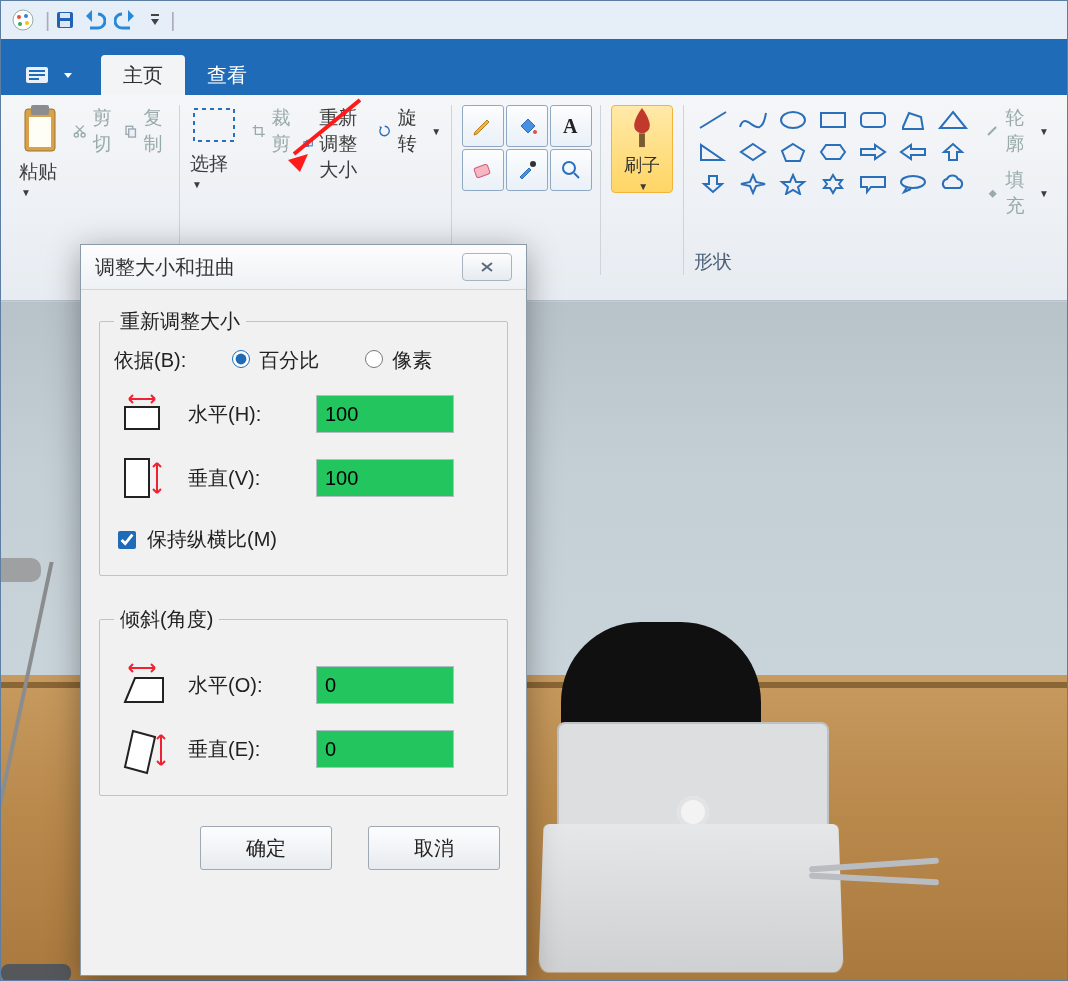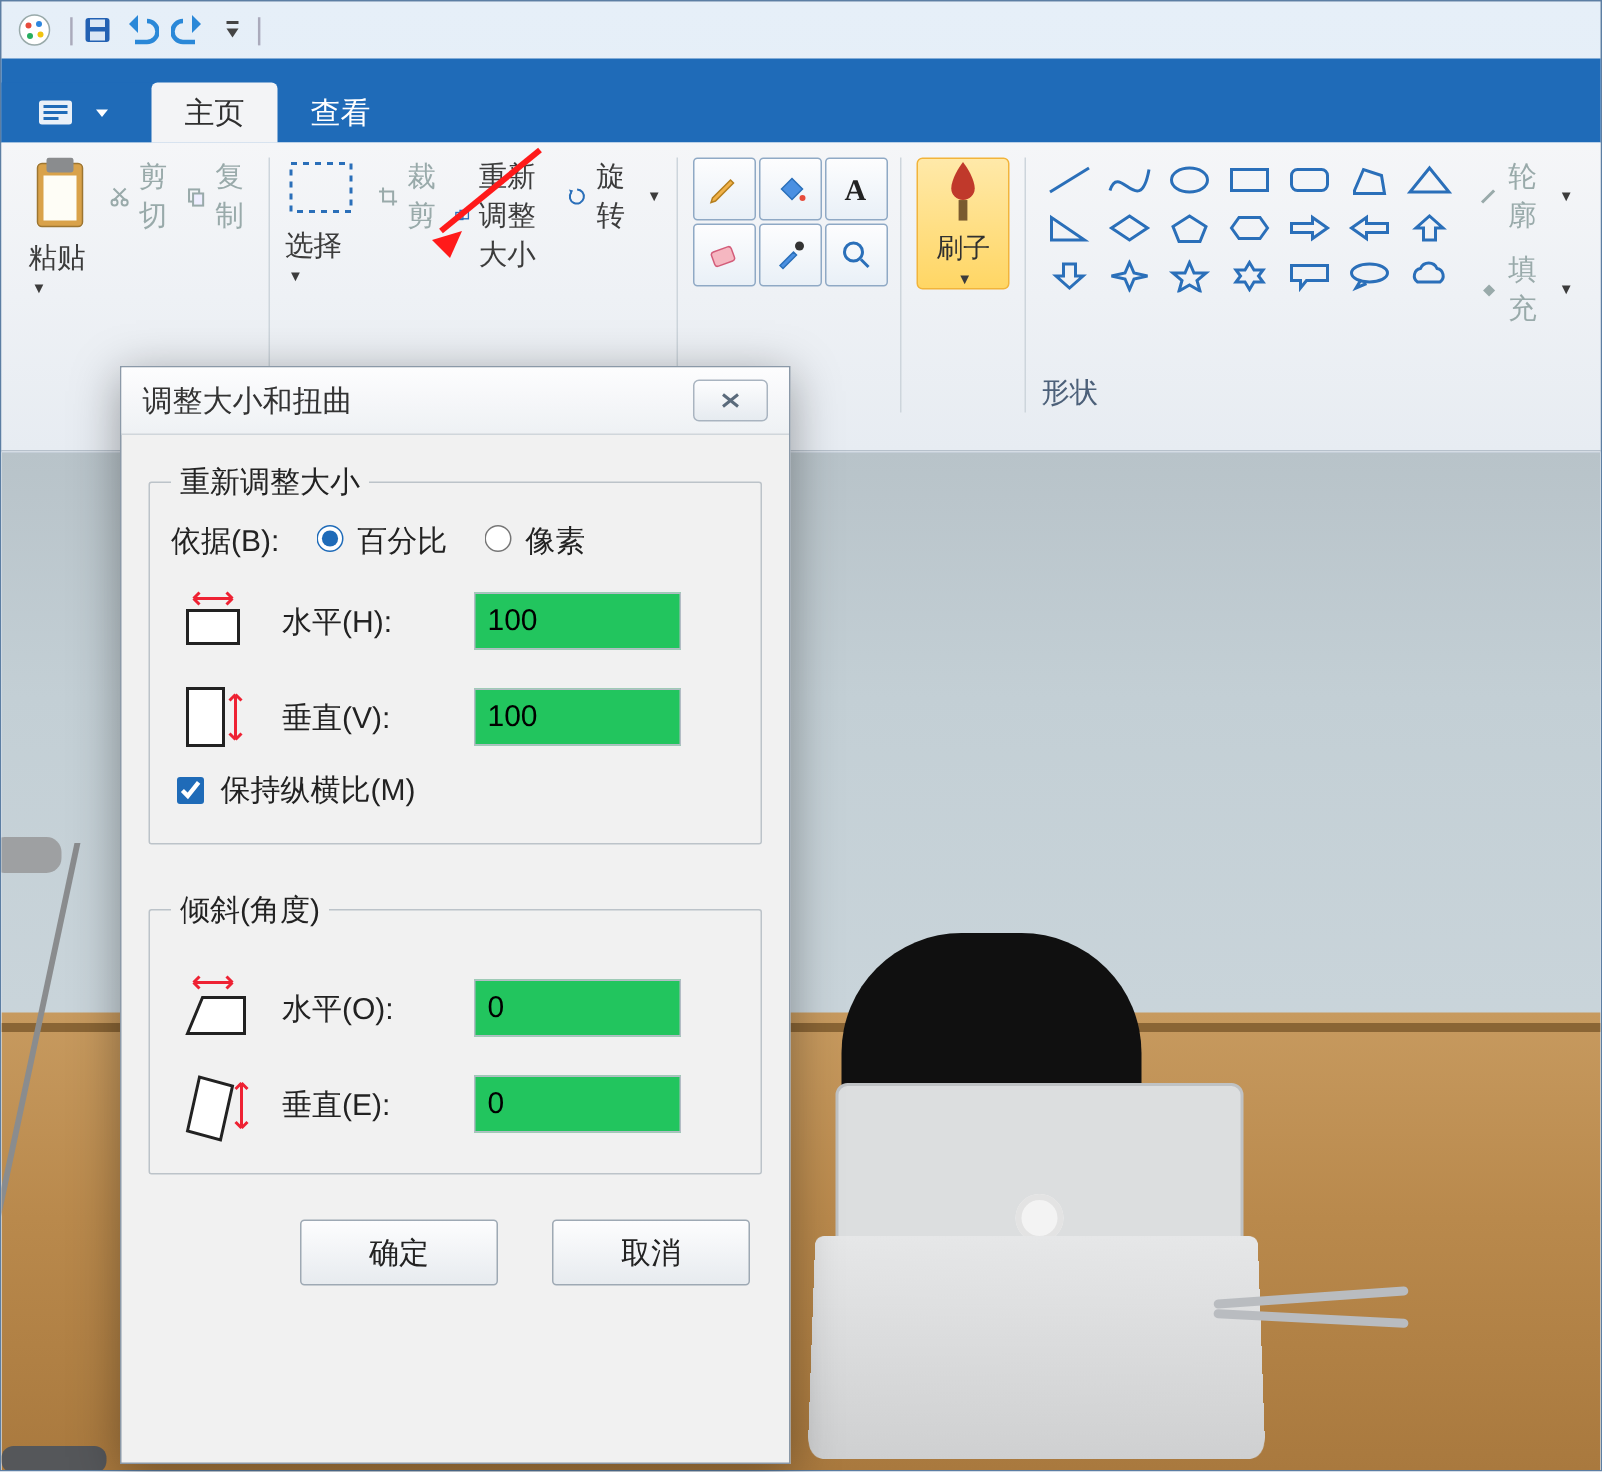--- a/index.html
+++ b/index.html
@@ -62,24 +62,24 @@
 
 .dialog{position:absolute;left:80px;top:244px;width:445px;height:730px;background:#f1f1f1;border:1px solid #8b99a8;box-shadow:0 6px 30px rgba(0,0,0,.35)}
 .dlgtitle{height:44px;background:linear-gradient(#fdfdfe,#eef1f4);border-bottom:1px solid #d0d6db;display:flex;align-items:center;padding:0 14px;font-size:20px;color:#333}
 .dlgclose{margin-left:auto;width:48px;height:26px;border:1px solid #a9b4c0;border-radius:4px;background:linear-gradient(#fdfdfe,#e6ebf0);display:flex;align-items:center;justify-content:center;color:#5a6a7b;font-size:15px}
 .dlgbody{padding:18px 18px 10px 18px;display:flex;flex-direction:column;gap:30px}
 fieldset{border:1px solid #bcc3c9;border-radius:2px;padding:12px 14px 22px 14px;margin:0}
 legend{padding:0 6px;font-size:20px;color:#222}
 .dlgrow{display:flex;align-items:center;gap:18px;margin-top:16px}
 .dlgrow label{width:110px;font-size:20px}
 .dlgrow input[type=text]{width:120px;height:32px;border:1px solid #b3bcc5;background:#22c55e;padding:2px 8px;font-size:20px}
-.by{display:flex;align-items:center;gap:20px;font-size:20px}
+.by{display:flex;align-items:center;gap:41px;font-size:20px}
 .by label{display:flex;align-items:flex-start;gap:6px}
 .by input[type=radio]{width:18px;height:18px;accent-color:#1f6bb8}
-.chkrow{margin-top:11px;display:flex;align-items:center;gap:8px;font-size:20px}
+.chkrow{margin-top:24px;display:flex;align-items:center;gap:8px;font-size:20px}
 .chkrow input{width:18px;height:18px;accent-color:#1f6bb8}
 .btnrow{display:flex;gap:36px;justify-content:flex-end;padding:0 8px 0 0;margin-top:auto}
 .dbtn{width:130px;height:42px;border:1px solid #9ea9b4;border-radius:3px;background:linear-gradient(#fdfdfe,#e7ebef);font-size:20px;color:#222;display:flex;align-items:center;justify-content:center}
 .iconcell{width:56px;height:48px;display:flex;align-items:center;justify-content:center}
 
 
 .ann-arrow{position:absolute;left:276px;top:94px;pointer-events:none}
 
 .tri{font-size:10px;color:#3c3c3c;margin-left:2px}
 

